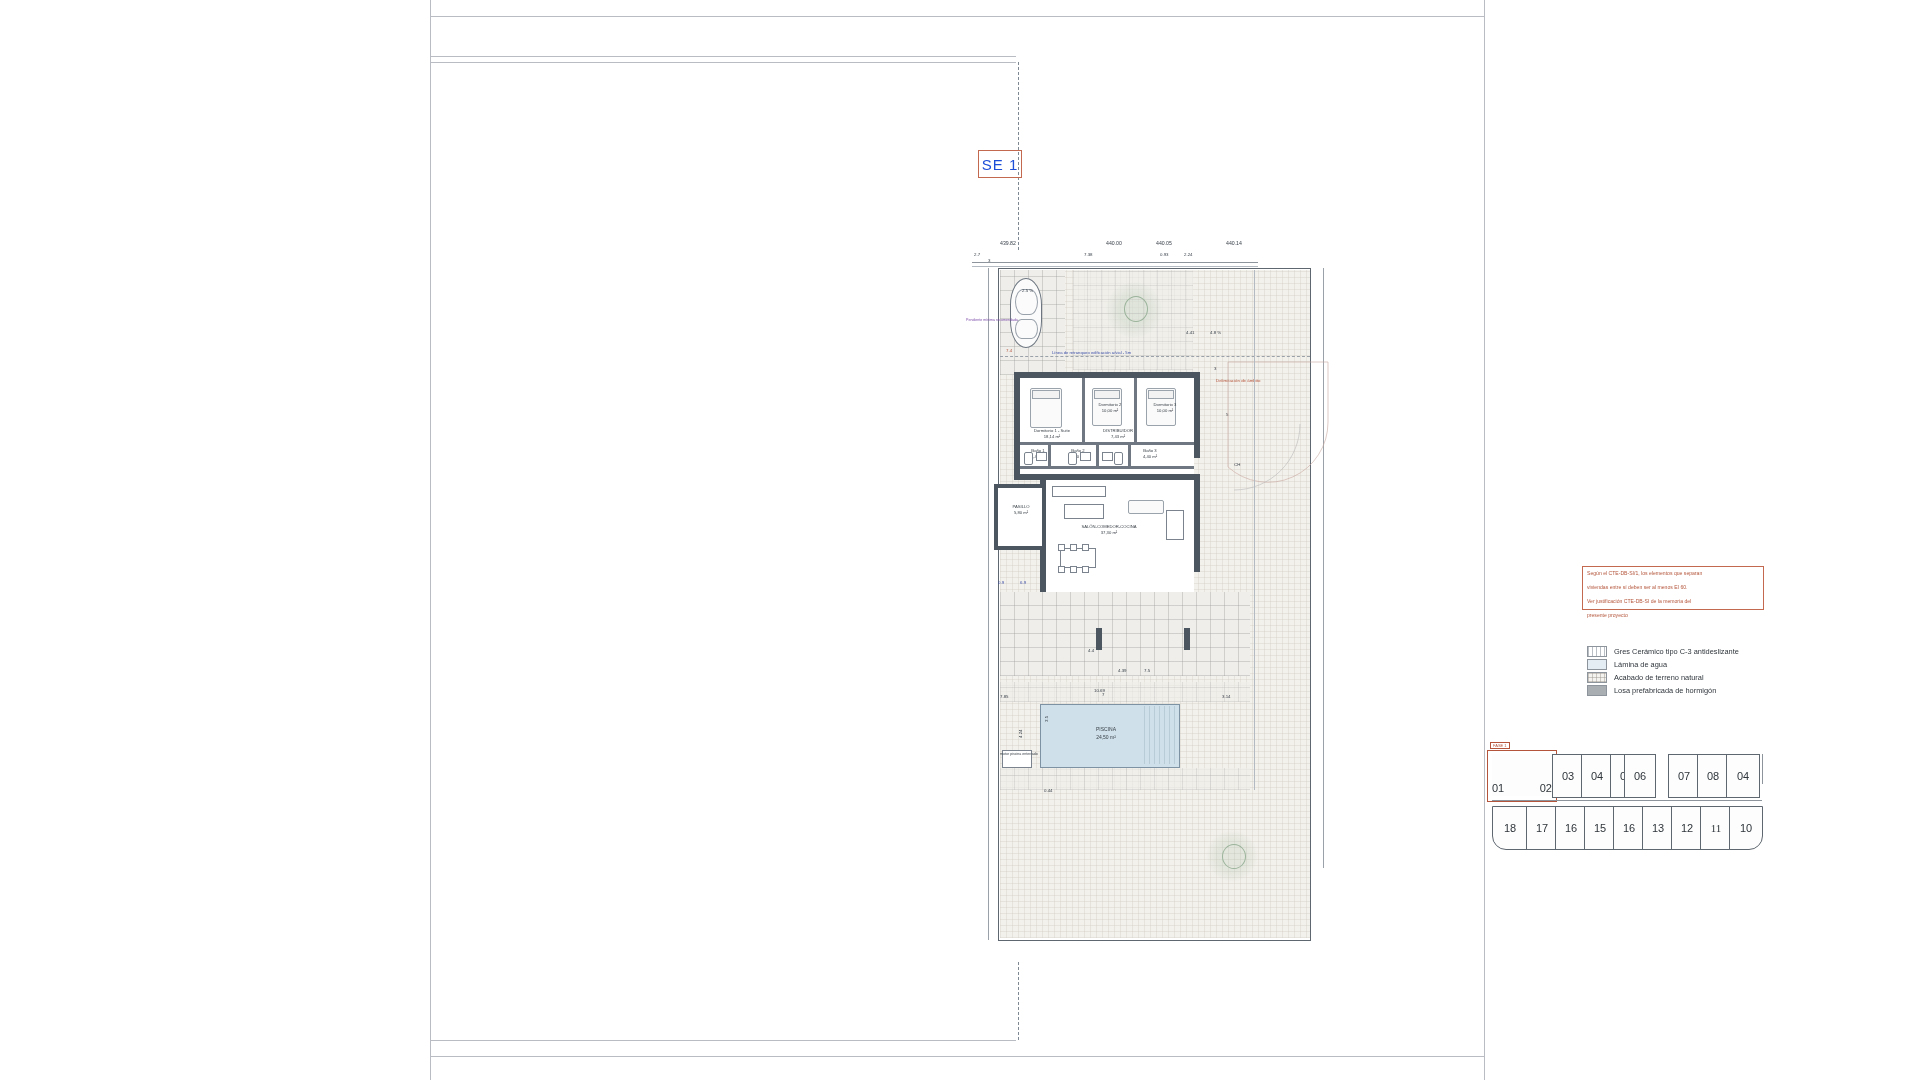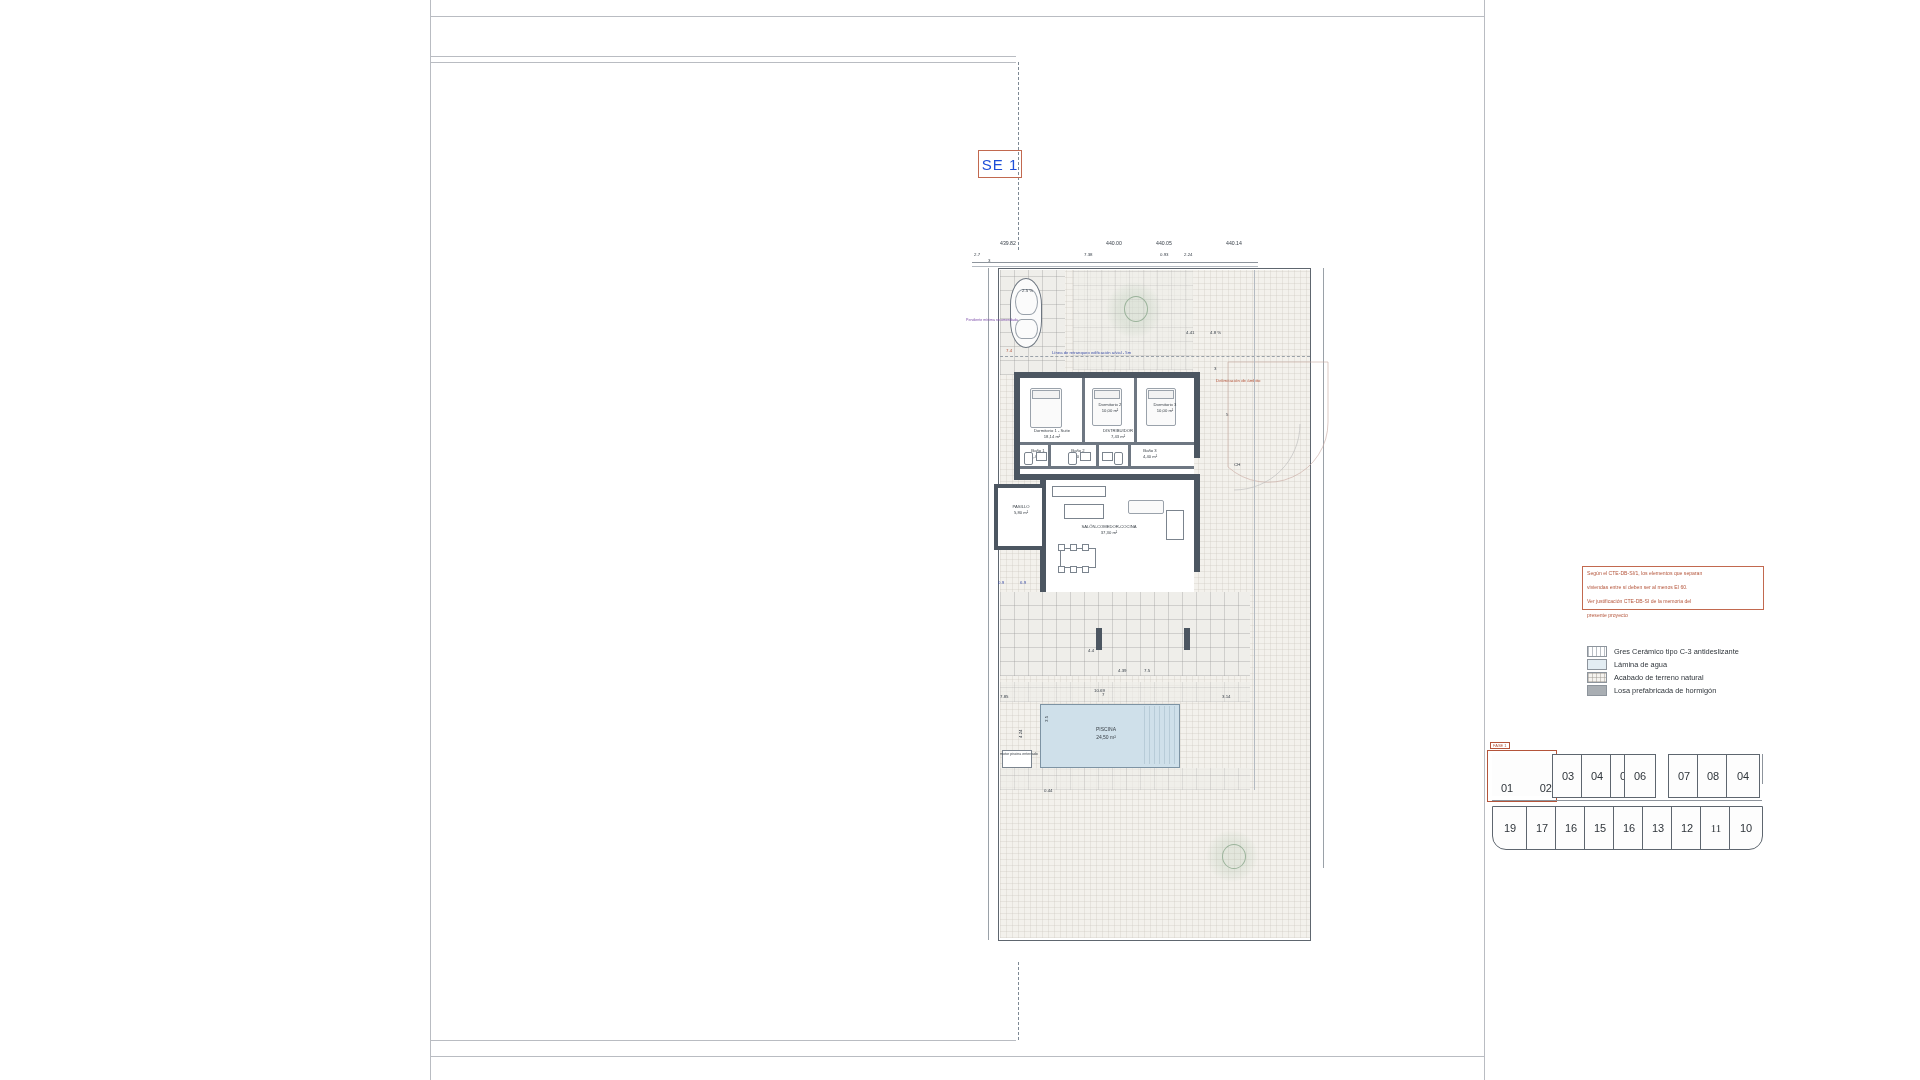--- a/index.html
+++ b/index.html
@@ -345,21 +345,21 @@
 
   <div id="keyplan">
     <div id="fase1" style="left:0px;top:-8px;">FASE 1</div>
 
     <div id="highlightbox" style="left:-3px;top:0px;width:68px;height:50px;"></div>
 
     <div class="plotshade" style="left:6px;top:10px;width:22px;height:20px;"></div>
     <div class="plotshade" style="left:36px;top:10px;width:22px;height:20px;"></div>
 
     <div class="plot" style="left:2px;top:4px;width:30px;height:42px;border:none;">
-      <span class="plotlabel" style="position:absolute;bottom:2px;left:0;right:0;text-align:center;">01</span>
+      <span class="plotlabel" style="position:absolute;bottom:2px;left:0;right:0;">01</span>
     </div>
     <div class="plot" style="left:32px;top:4px;width:30px;height:42px;border:none;">
       <span class="plotlabel" style="position:absolute;bottom:2px;left:0;right:0;text-align:right;">02</span>
     </div>
     <div class="plot" style="left:62px;top:4px;width:30px;height:42px;">
         <span>03</span>
       </div>
     <div class="plot" style="left:91px;top:4px;width:30px;height:42px;">
         <span>04</span>
       </div>
@@ -373,21 +373,21 @@
         <span>07</span>
       </div>
     <div class="plot" style="left:207px;top:4px;width:30px;height:42px;">
         <span>08</span>
       </div>
     <div class="plot" style="left:236px;top:4px;width:32px;height:42px;">
         <span>04</span>
       </div>
 
     <div class="plot" style="left:2px;top:56px;width:34px;height:42px;border-radius:0 0 0 14px;">
-        <span>19</span>
+        <span>18</span>
       </div>
     <div class="plot" style="left:36px;top:56px;width:30px;height:42px;">
         <span>17</span>
       </div>
     <div class="plot" style="left:65px;top:56px;width:30px;height:42px;">
         <span>16</span>
       </div>
     <div class="plot" style="left:94px;top:56px;width:30px;height:42px;">
         <span>15</span>
       </div>

